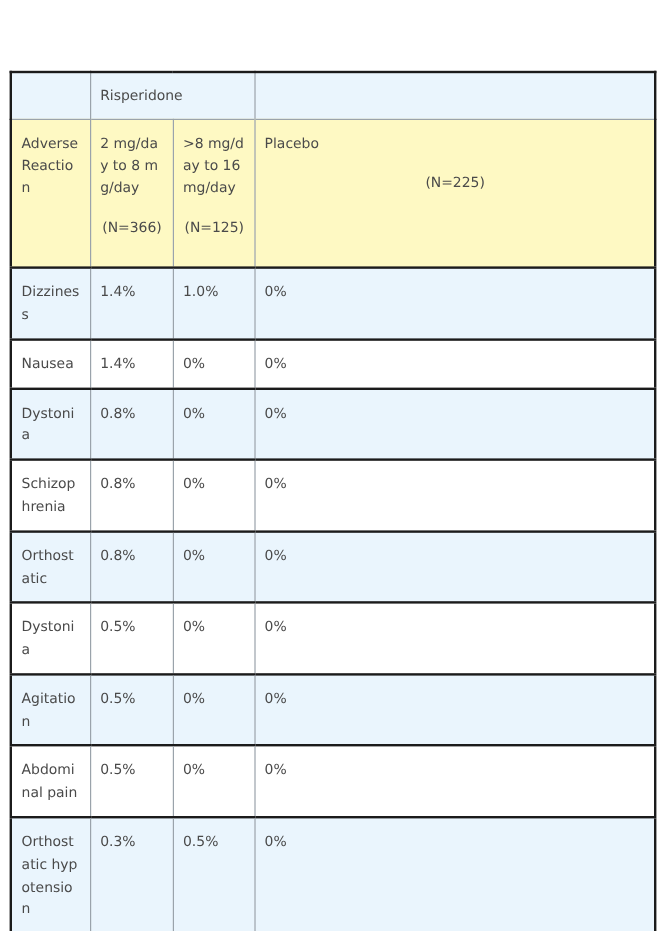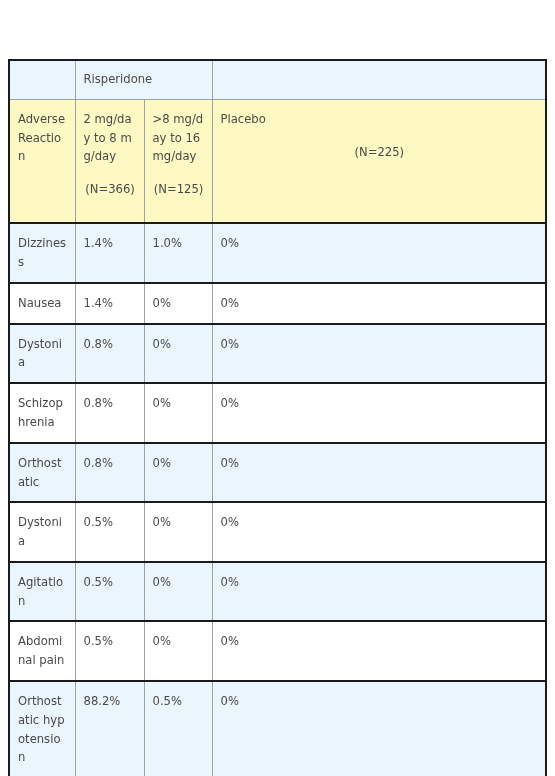--- a/index.html
+++ b/index.html
@@ -188,21 +188,21 @@
             <td>0%</td>
           </tr>
           <tr class="data plain">
             <td>Abdominal pain</td>
             <td>0.5%</td>
             <td>0%</td>
             <td>0%</td>
           </tr>
           <tr class="data alt">
             <td>Orthostatic hypotension</td>
-            <td>88.2%</td>
+            <td>0.3%</td>
             <td>0.5%</td>
             <td>0%</td>
           </tr>
         </tbody>
     </table>
   </div>
 
 </div>
 
 </body></html>

